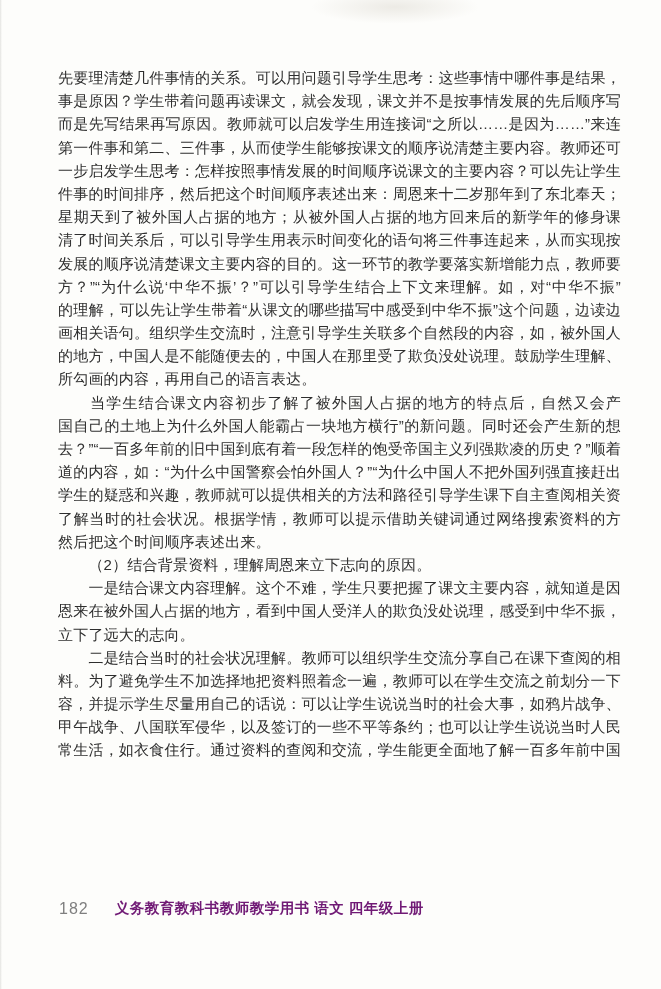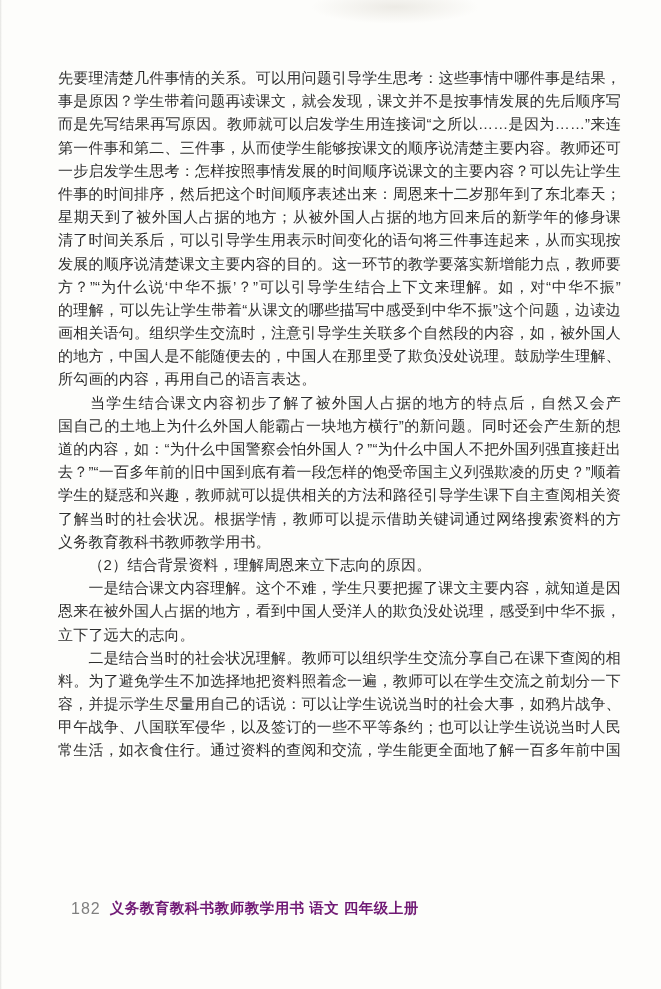--- a/index.html
+++ b/index.html
@@ -46,25 +46,25 @@
     overflow: visible;
   }
   .line.full {
     white-space: normal;
     text-align: justify;
     text-align-last: justify;
     overflow: hidden;
   }
   .footer {
     position: absolute;
-    left: 71px;
+    left: 59px;
     top: 899px;
     display: flex;
     align-items: center;
-    gap: 9px;
+    gap: 26px;
   }
   .footer .page-number {
     color: #7f7f7f;
     font-size: 16px;
     letter-spacing: 1px;
   }
   .footer .book-title {
     color: #701a75;
     font-size: 14.5px;
     font-weight: bold;
@@ -87,25 +87,25 @@
       <div class="line full">星期天到了被外国人占据的地方；从被外国人占据的地方回来后的新学年的修身课上。理</div>
       <div class="line full">清了时间关系后，可以引导学生用表示时间变化的语句将三件事连起来，从而实现按事情</div>
       <div class="line full">发展的顺序说清楚课文主要内容的目的。这一环节的教学要落实新增能力点，教师要注意</div>
       <div class="line full">方？”“为什么说‘中华不振’？”可以引导学生结合上下文来理解。如，对“中华不振”</div>
       <div class="line full">的理解，可以先让学生带着“从课文的哪些描写中感受到中华不振”这个问题，边读边勾</div>
       <div class="line full">画相关语句。组织学生交流时，注意引导学生关联多个自然段的内容，如，被外国人占据</div>
       <div class="line full">的地方，中国人是不能随便去的，中国人在那里受了欺负没处说理。鼓励学生理解、整合</div>
       <div class="line">所勾画的内容，再用自己的语言表达。</div>
       <div class="line full">　　当学生结合课文内容初步了解了被外国人占据的地方的特点后，自然又会产生“在中</div>
       <div class="line full">国自己的土地上为什么外国人能霸占一块地方横行”的新问题。同时还会产生新的想知</div>
+      <div class="line full">去？”“一百多年前的旧中国到底有着一段怎样的饱受帝国主义列强欺凌的历史？”顺着</div>
       <div class="line full">道的内容，如：“为什么中国警察会怕外国人？”“为什么中国人不把外国列强直接赶出</div>
-      <div class="line full">去？”“一百多年前的旧中国到底有着一段怎样的饱受帝国主义列强欺凌的历史？”顺着</div>
       <div class="line full">学生的疑惑和兴趣，教师就可以提供相关的方法和路径引导学生课下自主查阅相关资料，</div>
       <div class="line full">了解当时的社会状况。根据学情，教师可以提示借助关键词通过网络搜索资料的方法，还</div>
-      <div class="line">义务教育教科书教师教学用书。</div>
+      <div class="line">然后把这个时间顺序表述出来。</div>
       <div class="line">　　（2）结合背景资料，理解周恩来立下志向的原因。</div>
       <div class="line full">　　一是结合课文内容理解。这个不难，学生只要把握了课文主要内容，就知道是因为周</div>
       <div class="line full">恩来在被外国人占据的地方，看到中国人受洋人的欺负没处说理，感受到中华不振，从而</div>
       <div class="line">立下了远大的志向。</div>
       <div class="line full">　　二是结合当时的社会状况理解。教师可以组织学生交流分享自己在课下查阅的相关资</div>
       <div class="line full">料。为了避免学生不加选择地把资料照着念一遍，教师可以在学生交流之前划分一下内</div>
       <div class="line full">容，并提示学生尽量用自己的话说：可以让学生说说当时的社会大事，如鸦片战争、中日</div>
       <div class="line full">甲午战争、八国联军侵华，以及签订的一些不平等条约；也可以让学生说说当时人民的日</div>
       <div class="line full">常生活，如衣食住行。通过资料的查阅和交流，学生能更全面地了解一百多年前中国贫穷</div>
     </div>

